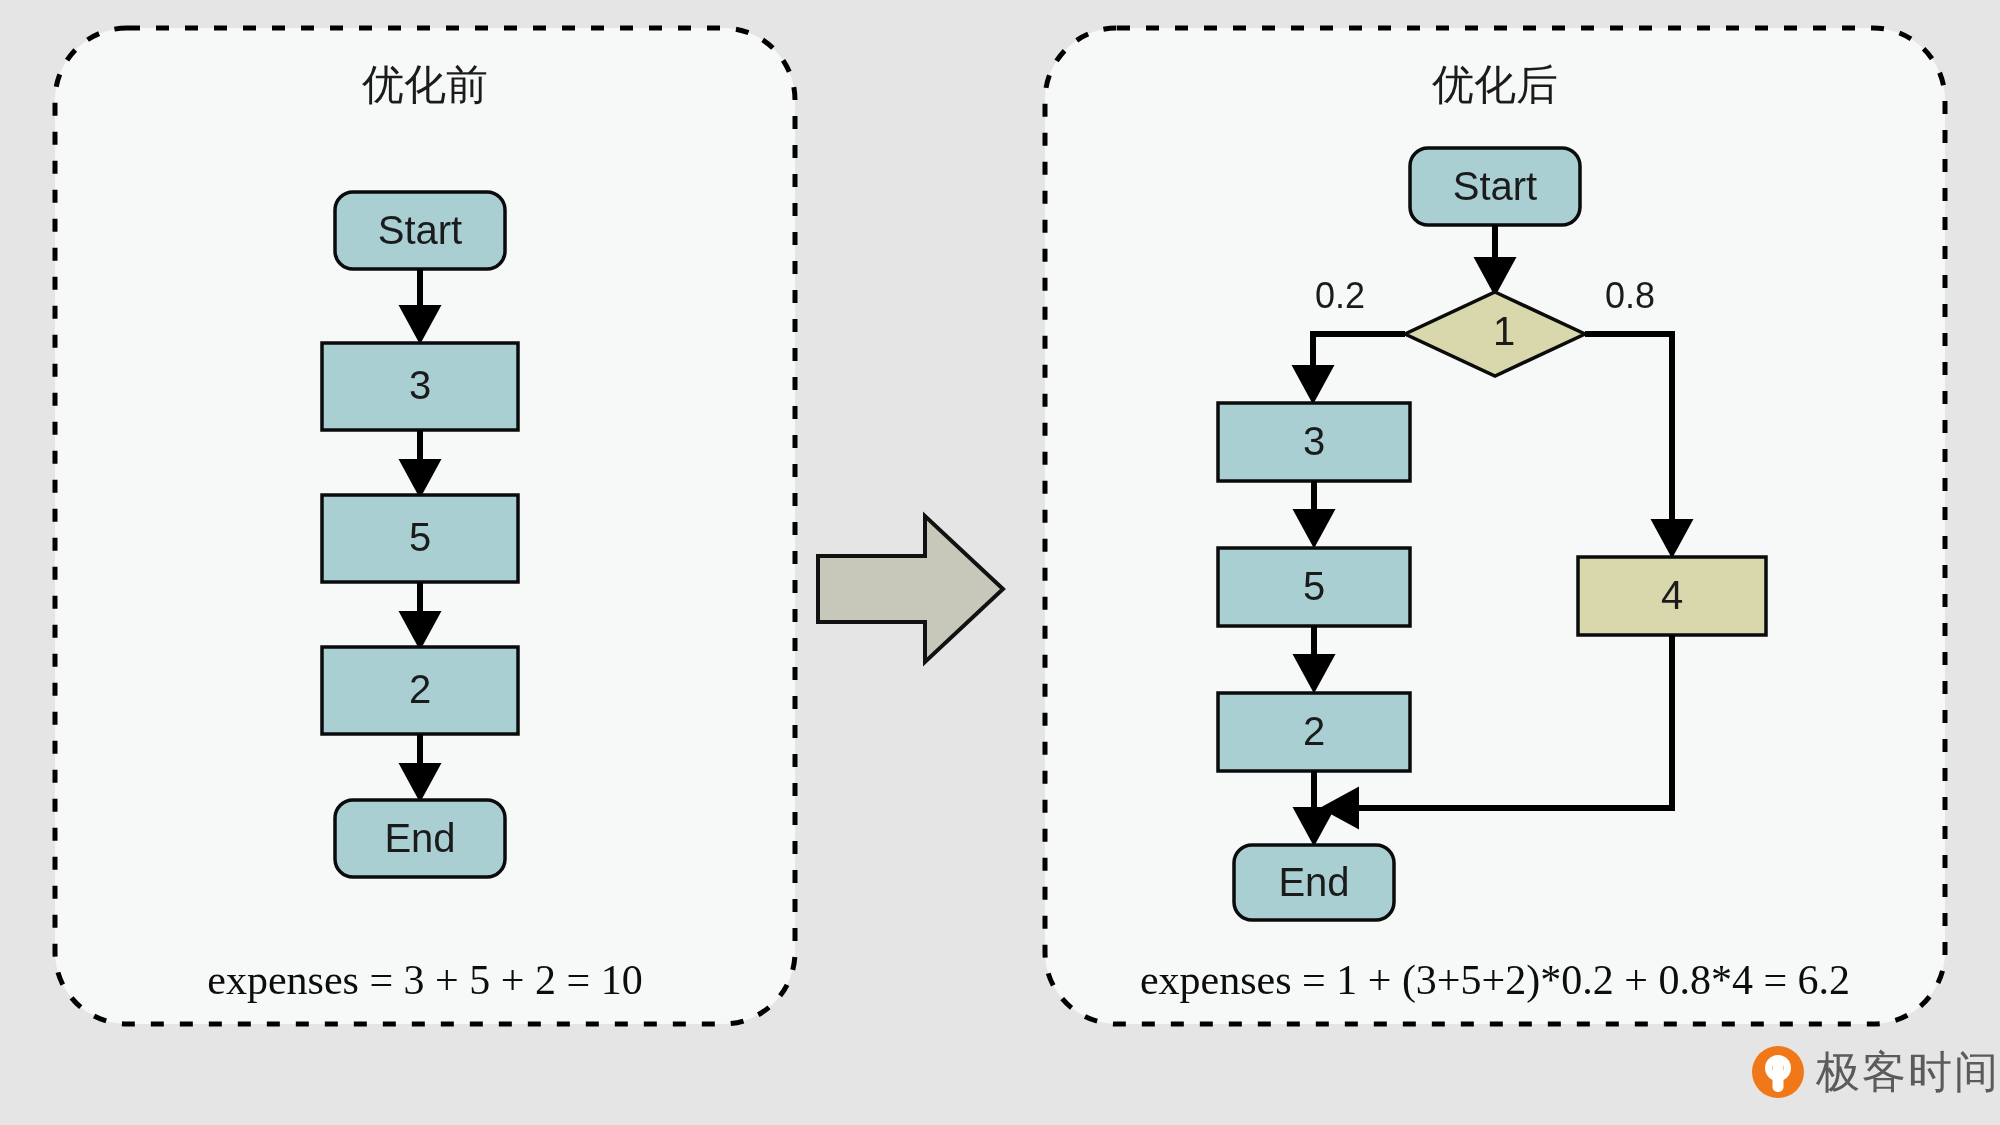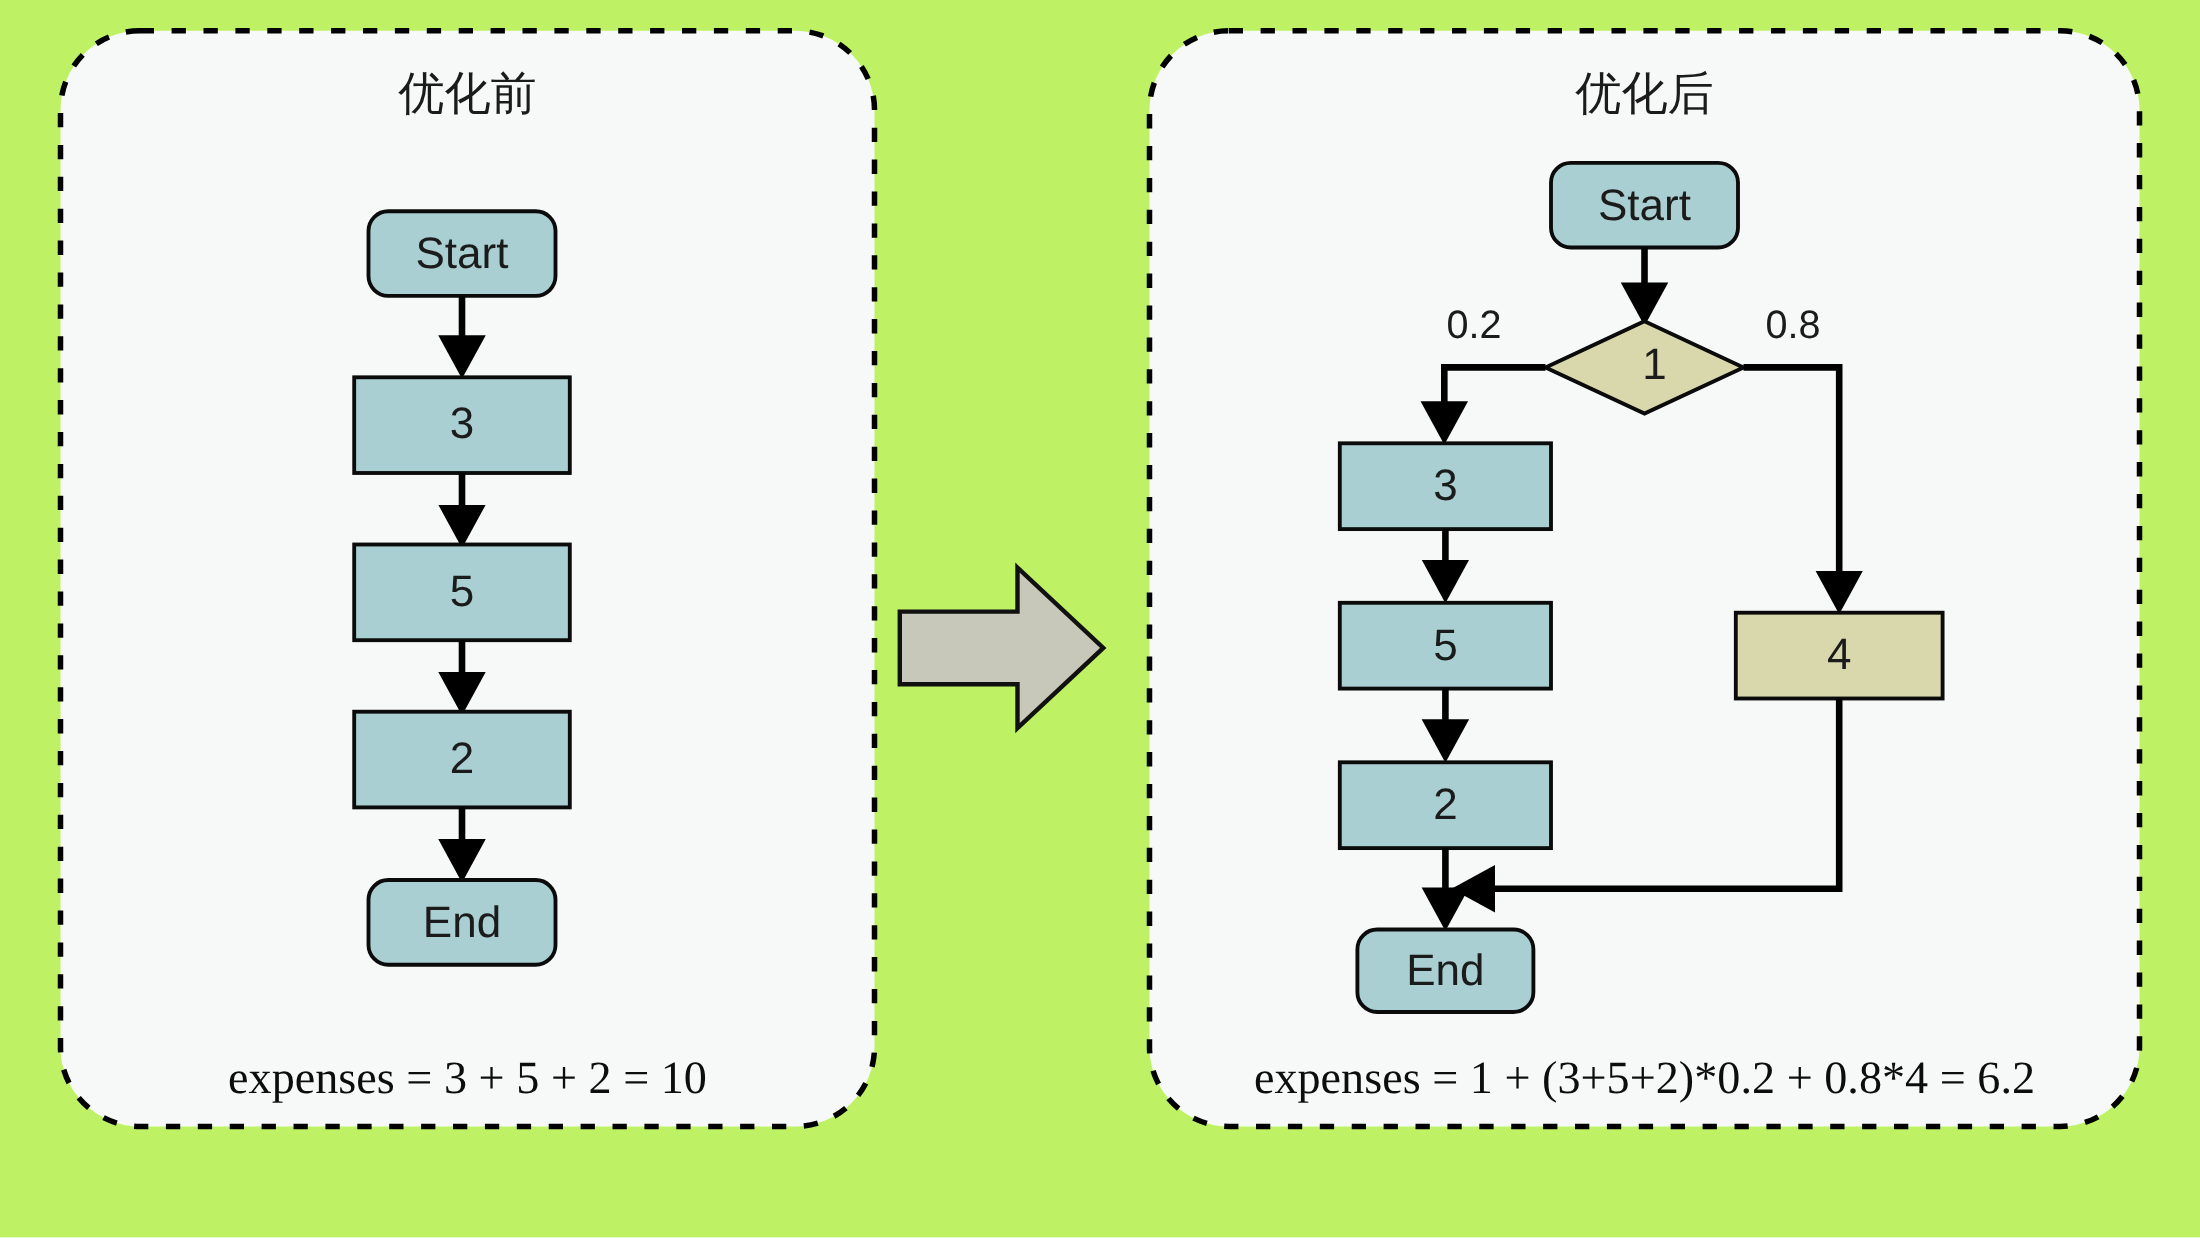--- a/index.html
+++ b/index.html
@@ -4,21 +4,21 @@
 <style>
   html, body {
     margin: 0;
     padding: 0;
     background: #ffffff;
   }
   #page {
     position: relative;
     width: 2000px;
     height: 1125px;
-    background: #bef264;
+    background: #e5e5e5;
     font-family: "Liberation Sans", sans-serif;
     overflow: hidden;
   }
   svg.diagram {
     position: absolute;
     left: 0;
     top: 0;
     width: 2000px;
     height: 1125px;
   }
@@ -239,14 +239,18 @@
 
       <g>
         <rect class="box-term" x="1234" y="845" width="160" height="75" rx="18" ry="18"></rect>
         <text class="node-label" x="1314" y="885">End</text>
       </g>
 
       <text class="formula" x="1495" y="984">expenses = 1 + (3+5+2)*0.2 + 0.8*4 = 6.2</text>
     </g>
   </svg>
 
+  <div class="logo-wrap">
+    <span class="logo-mark"></span>
+    <span class="logo-text">极客时间</span>
+  </div>
 
 </div>
 
 </body></html>

